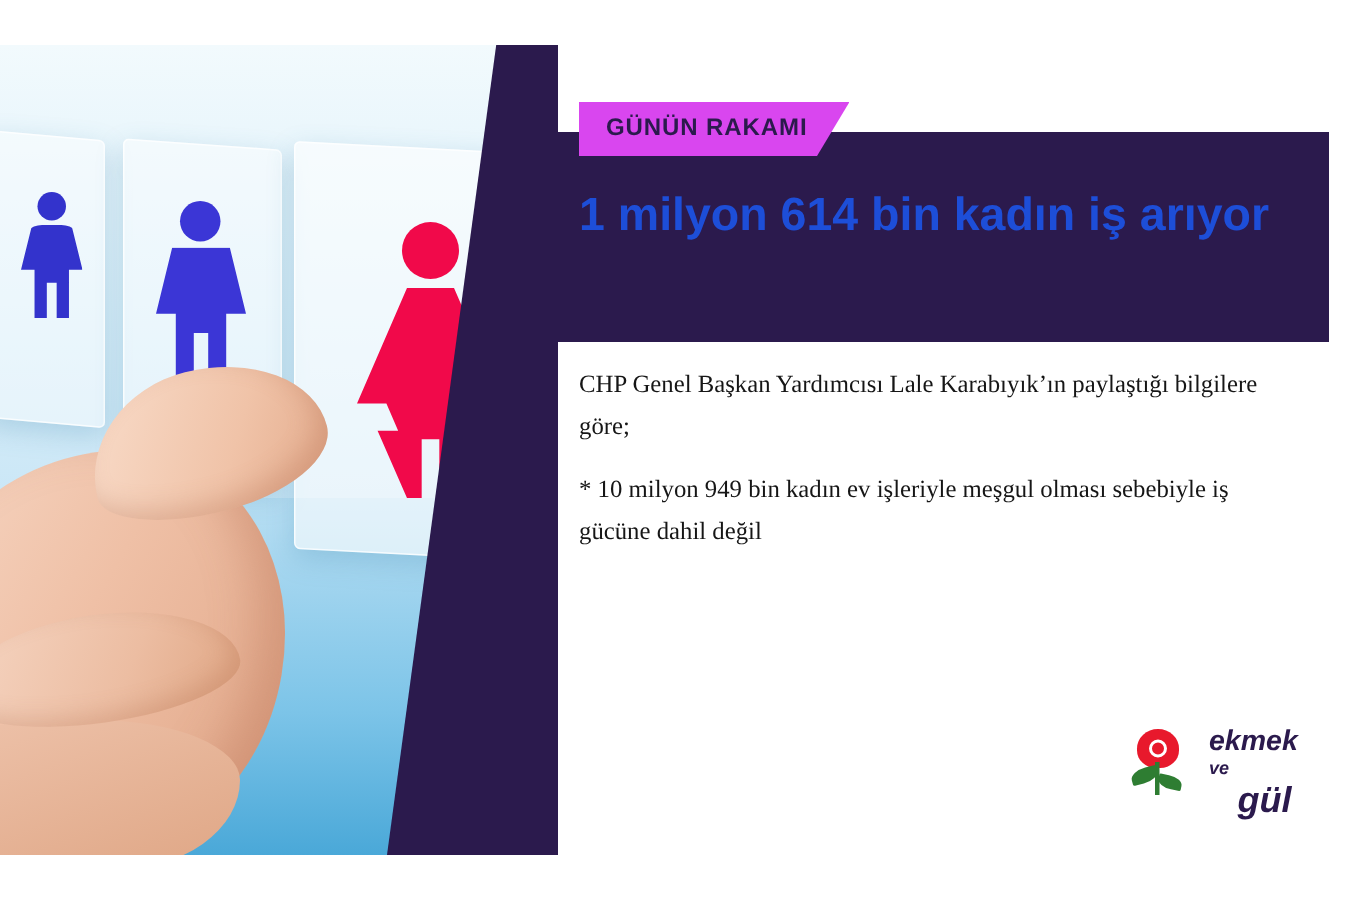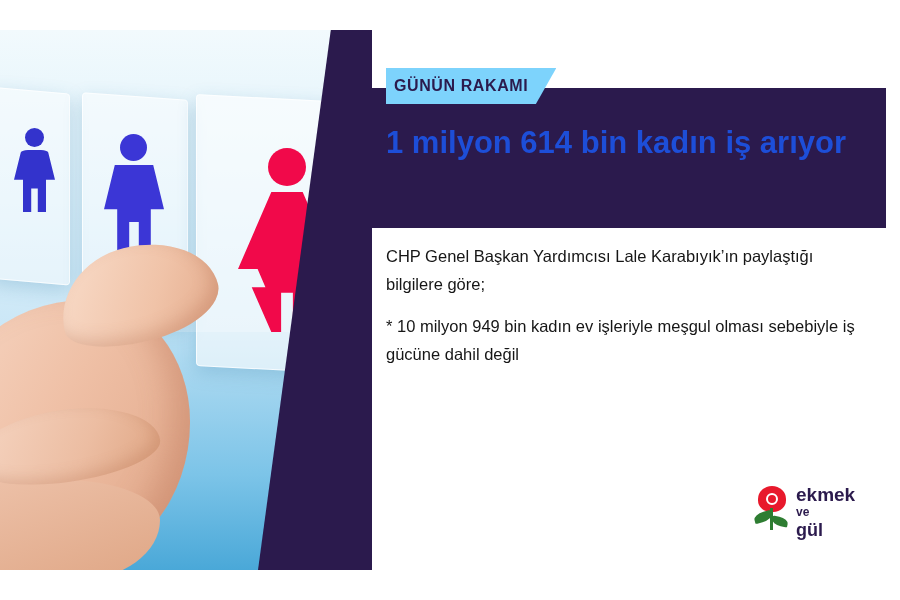--- a/index.html
+++ b/index.html
@@ -151,26 +151,26 @@
     left: 0;
     top: 58px;
     width: 514px;
     height: 140px;
     background: #2b1a4d;
   }
   #badge {
     position: absolute;
     left: 14px;
     top: 38px;
-    background: #7dd3fc;
+    background: #d946ef;
     color: #2b1a4d;
     font-weight: bold;
     font-size: 16px;
     letter-spacing: 0.6px;
-    padding: 9px 28px 9px 8px;
+    padding: 9px 28px 9px 18px;
     clip-path: polygon(0 0, 100% 0, 88% 100%, 0 100%);
     z-index: 5;
   }
   #headline {
     position: absolute;
     left: 14px;
     top: 94px;
     width: 478px;
     color: #1d4ed8;
     font-size: 31px;
@@ -180,21 +180,21 @@
   }
   #body {
     position: absolute;
     left: 14px;
     top: 212px;
     width: 470px;
     color: #161616;
     font-size: 16.5px;
     line-height: 1.7;
   }
-  #body p { margin: 0 0 14px 0; }
+  #body p { margin: 0 0 14px 0; font-family: Liberation Serif, serif; }
   #body .lines p { margin: 0; }
 
   
   #logo {
     position: absolute;
     right: 18px;
     bottom: 14px;
     width: 132px;
     height: 72px;
   }
@@ -238,30 +238,31 @@
   #logo .rose .leaf2 {
     position: absolute;
     left: 20px; top: 31px;
     width: 16px; height: 9px;
     background: #2e7d32;
     border-radius: 10% 60% 10% 60%;
     transform: rotate(12deg);
   }
   #logo .words {
     position: absolute;
-    left: 46px;
+    left: 56px;
     top: 0;
     color: #2b1a4d;
     font-weight: bold;
     font-size: 18px;
     line-height: 1.15;
+    font-style: italic;
   }
   #logo .words .w1 { font-size: 19px; }
   #logo .words .w2 { font-size: 12px; }
-  #logo .words .w3 { font-size: 18px; }
+  #logo .words .w3 { font-size: 24px; margin-left: 19px; }
 </style>
 </head>
 <body>
 
 <div id="card">
 
   <div id="photo">
     <div class="sky"></div>
     <div class="floor"></div>
 

